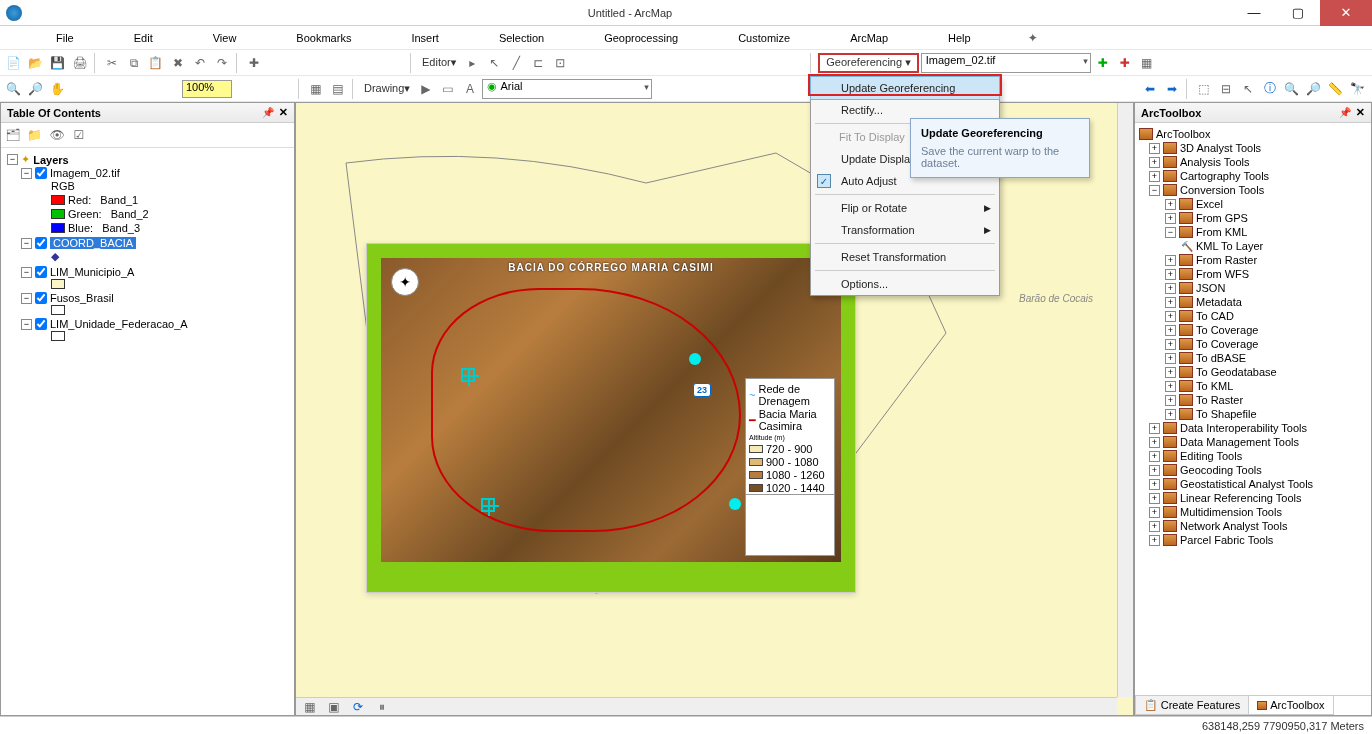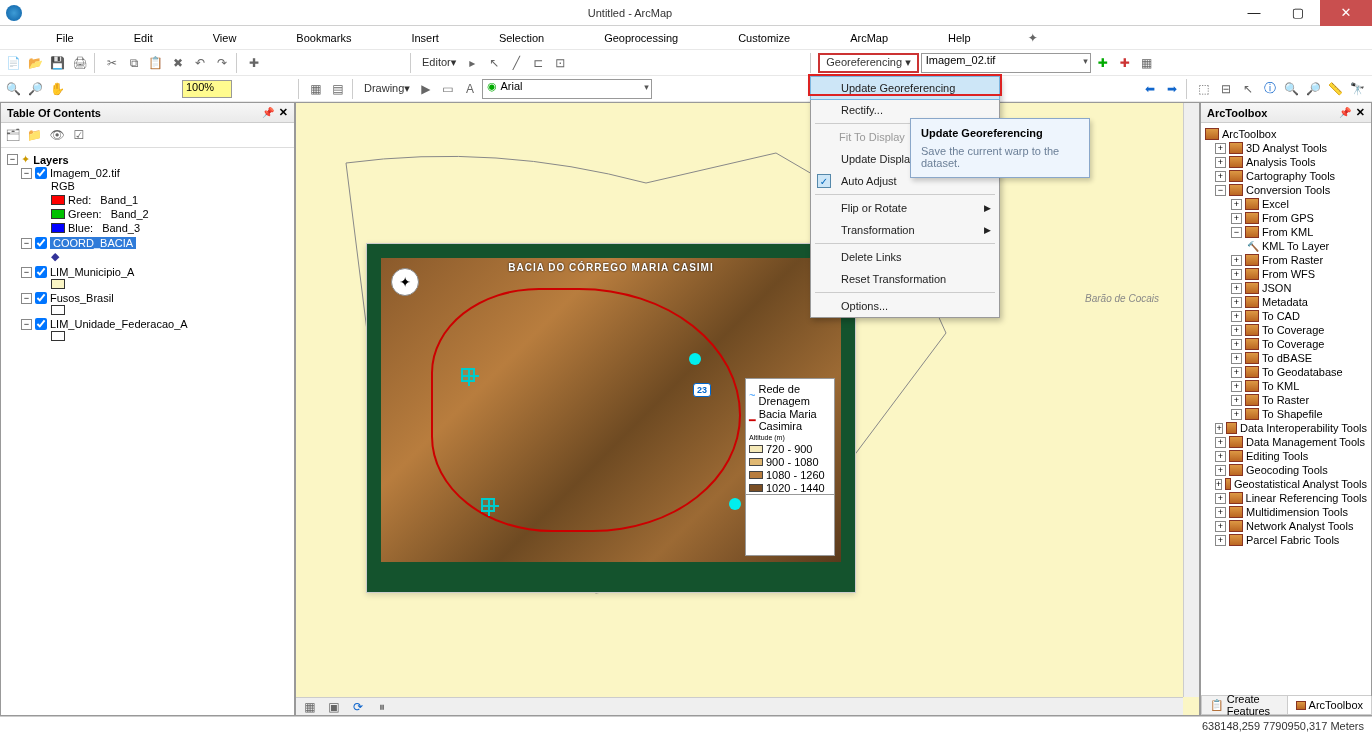--- a/index.html
+++ b/index.html
@@ -39,21 +39,21 @@
 .tree ul{list-style:none;padding-left:14px;}
 .tree li{padding:1px 0;white-space:nowrap;}
 .tree .row{display:flex;align-items:center;gap:3px;}
 .exptog{width:11px;height:11px;border:1px solid #888;display:inline-flex;align-items:center;justify-content:center;font-size:9px;line-height:1;background:#fff;}
 .chk{width:12px;height:12px;}
 .swatch{width:14px;height:10px;border:1px solid #333;display:inline-block;}
 .sel{background:#2f7bd9;color:#fff;padding:0 3px;}
 
 
 .maparea{flex:1;position:relative;background:#fbf6c5;border:1px solid #999;overflow:hidden;}
-.mapimg{position:absolute;left:70px;top:140px;width:490px;height:350px;background:#14532d;border:1px solid #ccc;box-shadow:0 2px 6px rgba(0,0,0,.15);}
+.mapimg{position:absolute;left:70px;top:140px;width:490px;height:350px;background:#84cc16;border:1px solid #ccc;box-shadow:0 2px 6px rgba(0,0,0,.15);}
 .mapimg-inner{position:absolute;inset:14px 14px 30px 14px;background:linear-gradient(135deg,#8a5a2b,#b87d3e 30%,#6e4a22 55%,#9c6a34 75%,#5a3a1c);overflow:hidden;}
 .maptitle{position:absolute;top:4px;left:0;right:0;text-align:center;color:#fff;font-weight:bold;font-size:10px;letter-spacing:1px;text-shadow:0 0 2px #000;}
 .ctrlpt{position:absolute;width:14px;height:14px;border:2px solid #0cc;background:rgba(0,200,200,.15);}
 .ctrlpt::before,.ctrlpt::after{content:"";position:absolute;background:#0cc;}
 .ctrlpt::before{left:5px;top:-2px;width:2px;height:18px;}
 .ctrlpt::after{top:5px;left:-2px;height:2px;width:18px;}
 .legend{position:absolute;right:6px;top:120px;width:90px;background:#fff;border:1px solid #999;padding:3px;font-size:7px;}
 .legend-row{display:flex;align-items:center;gap:3px;margin:1px 0;}
 .legend-sw{width:14px;height:8px;border:1px solid #444;}
 .inset{position:absolute;right:6px;bottom:6px;width:90px;height:62px;background:#fff;border:1px solid #999;}
@@ -345,21 +345,21 @@
     </div>
     <div class="scroll-v"></div>
     <div class="scroll-h">
       <span class="tbtn">▦</span>
       <span class="tbtn">▣</span>
       <span class="tbtn" style="color:#16c">⟳</span>
       <span class="tbtn">⏸</span>
     </div>
   </div>
 
-  <div class="panel" style="width:172px">
+  <div class="panel" style="width:238px">
     <div class="panel-header">
         <span>ArcToolbox</span>
         <span class="sp"></span>
         <span class="pin">📌</span>
         <span>✕</span>
       </div>
     <div class="panel-body atb-tree">
       <ul style="padding-left:0">
         <li>
             <span class="tbx"></span> 
@@ -531,21 +531,20 @@
   <div class="mi hl"><span>Update Georeferencing</span></div>
   <div class="mi"><span>Rectify...</span></div>
   <div class="msep"></div>
   <div class="mi disabled"><span>Fit To Display</span></div>
   <div class="mi"><span>Update Display</span></div>
   <div class="mi"><span class="chkmark">✓</span><span>Auto Adjust</span></div>
   <div class="msep"></div>
   <div class="mi"><span>Flip or Rotate</span><span class="sub">▶</span></div>
   <div class="mi"><span>Transformation</span><span class="sub">▶</span></div>
   <div class="msep"></div>
-  <div class="mi"><span>Delete Links</span></div>
   <div class="mi"><span>Reset Transformation</span></div>
   <div class="msep"></div>
   <div class="mi"><span>Options...</span></div>
 </div>
 
 <div class="tooltip">
   <div class="tt-title">Update Georeferencing</div>
   <div class="tt-body">Save the current warp to the dataset.</div>
 </div>
 

